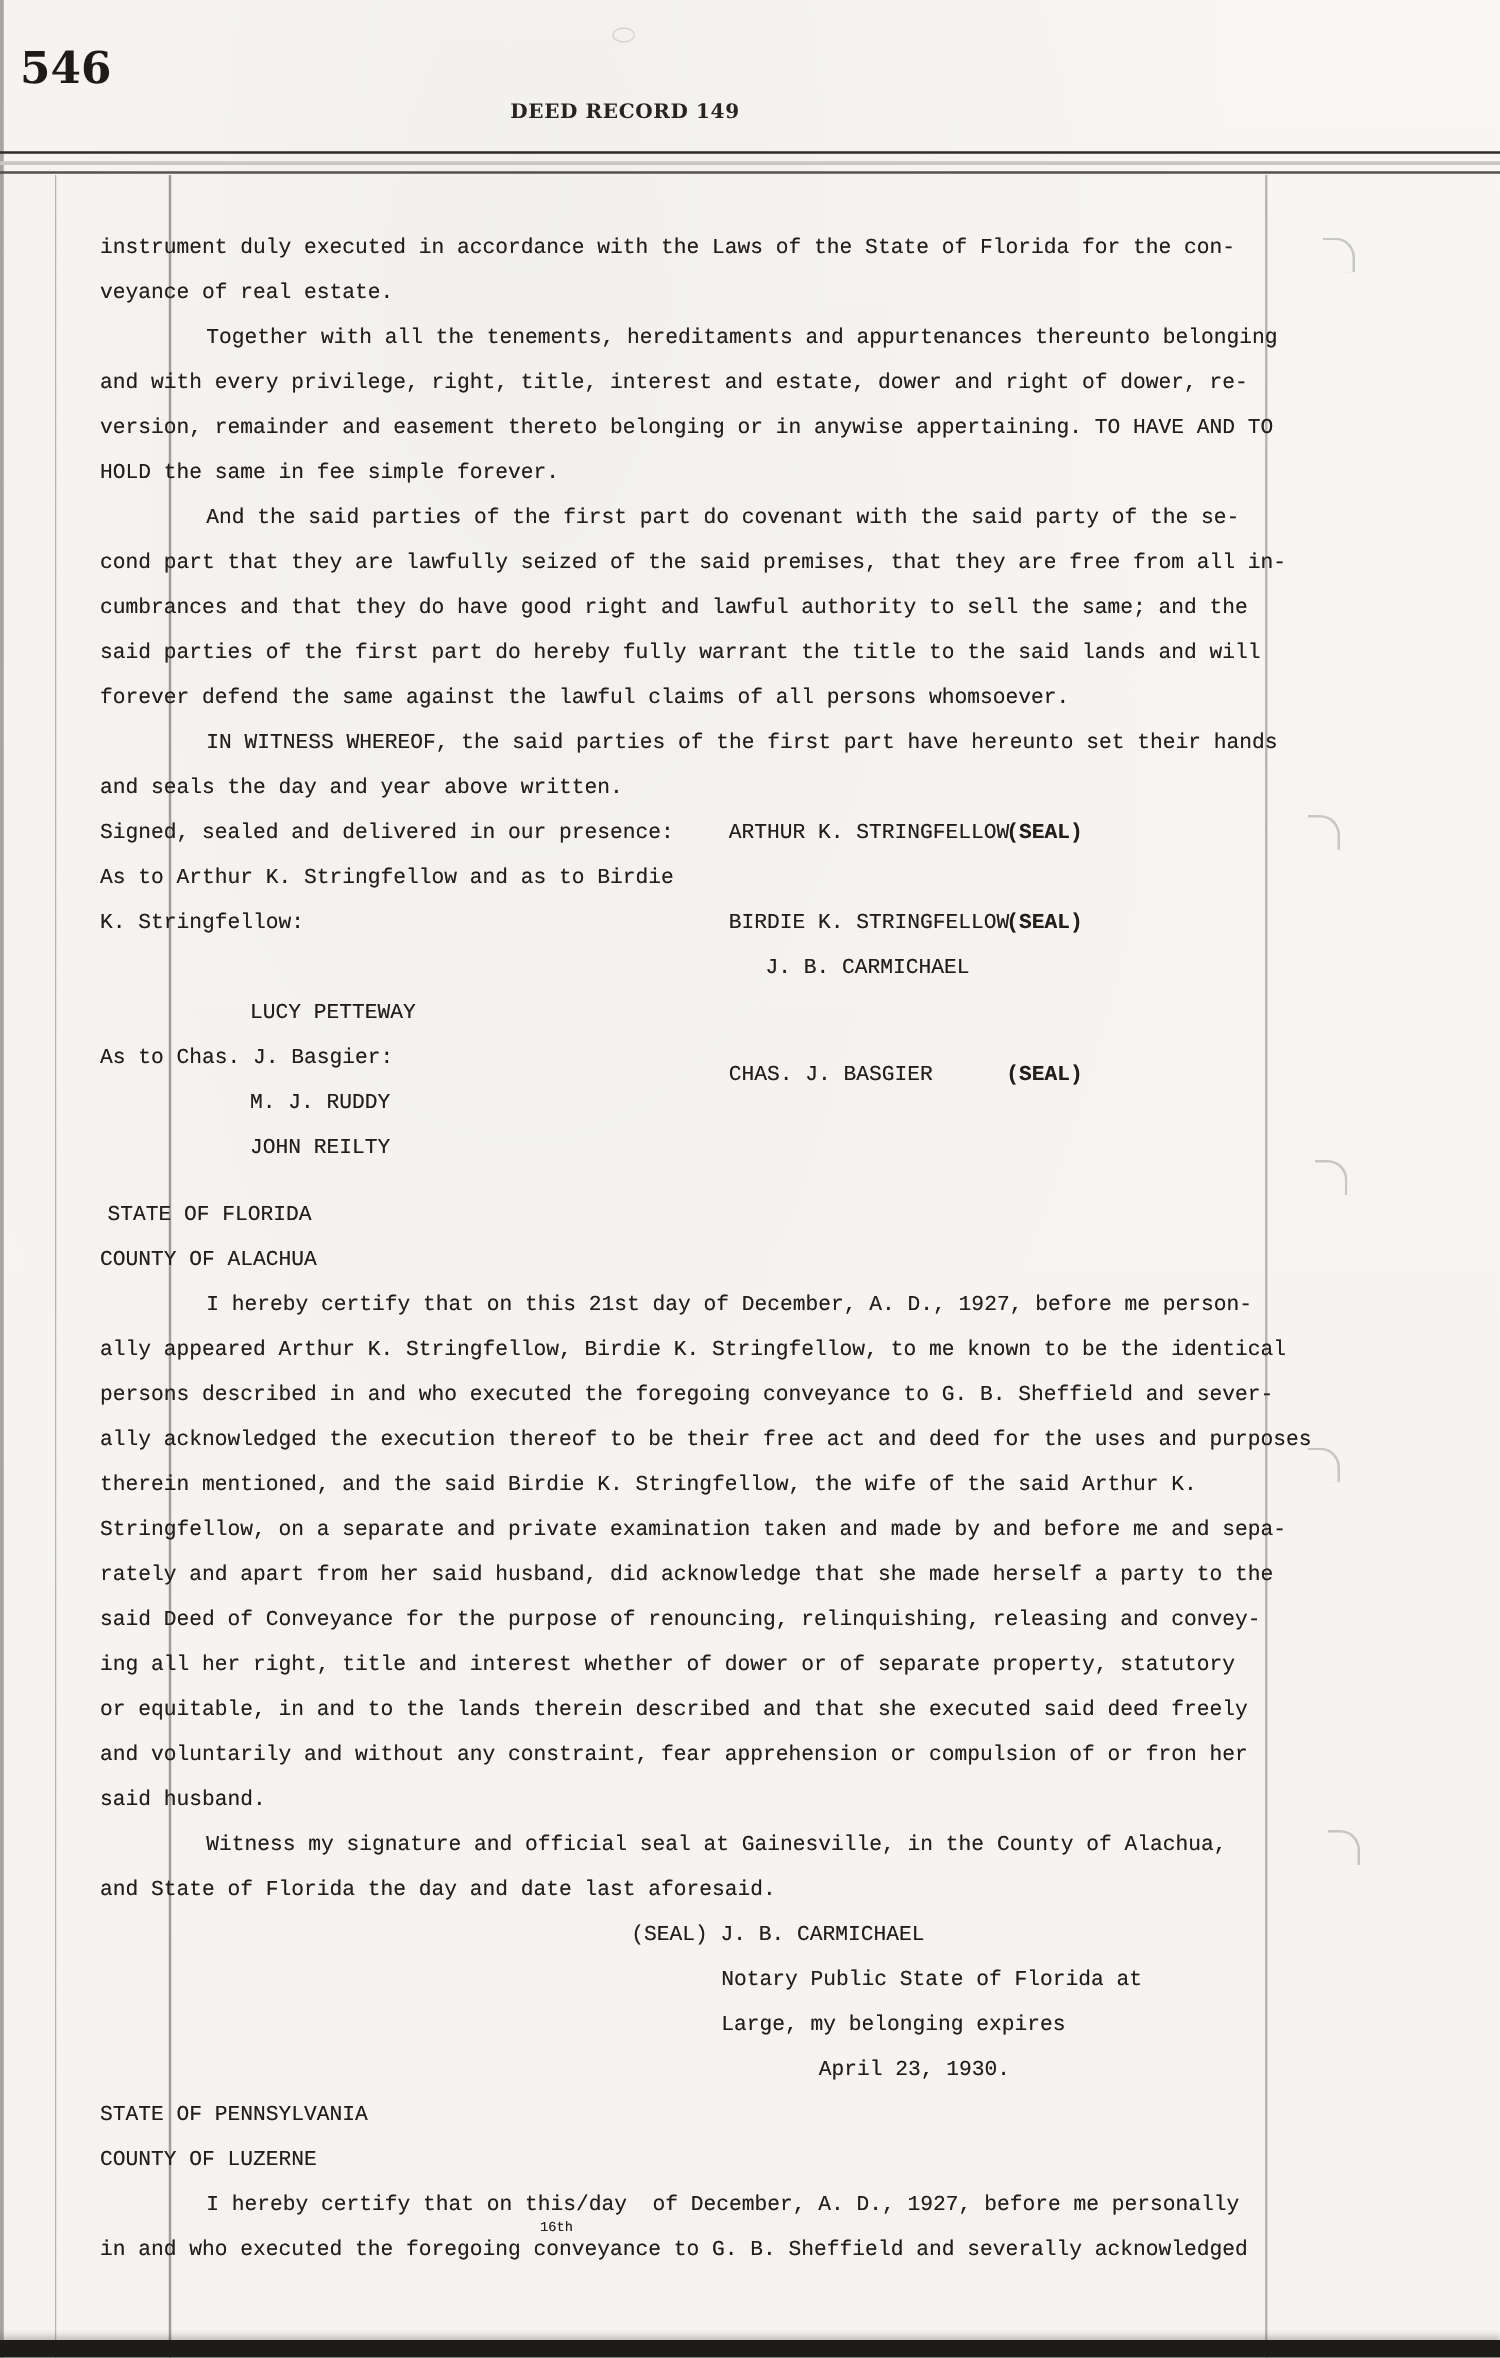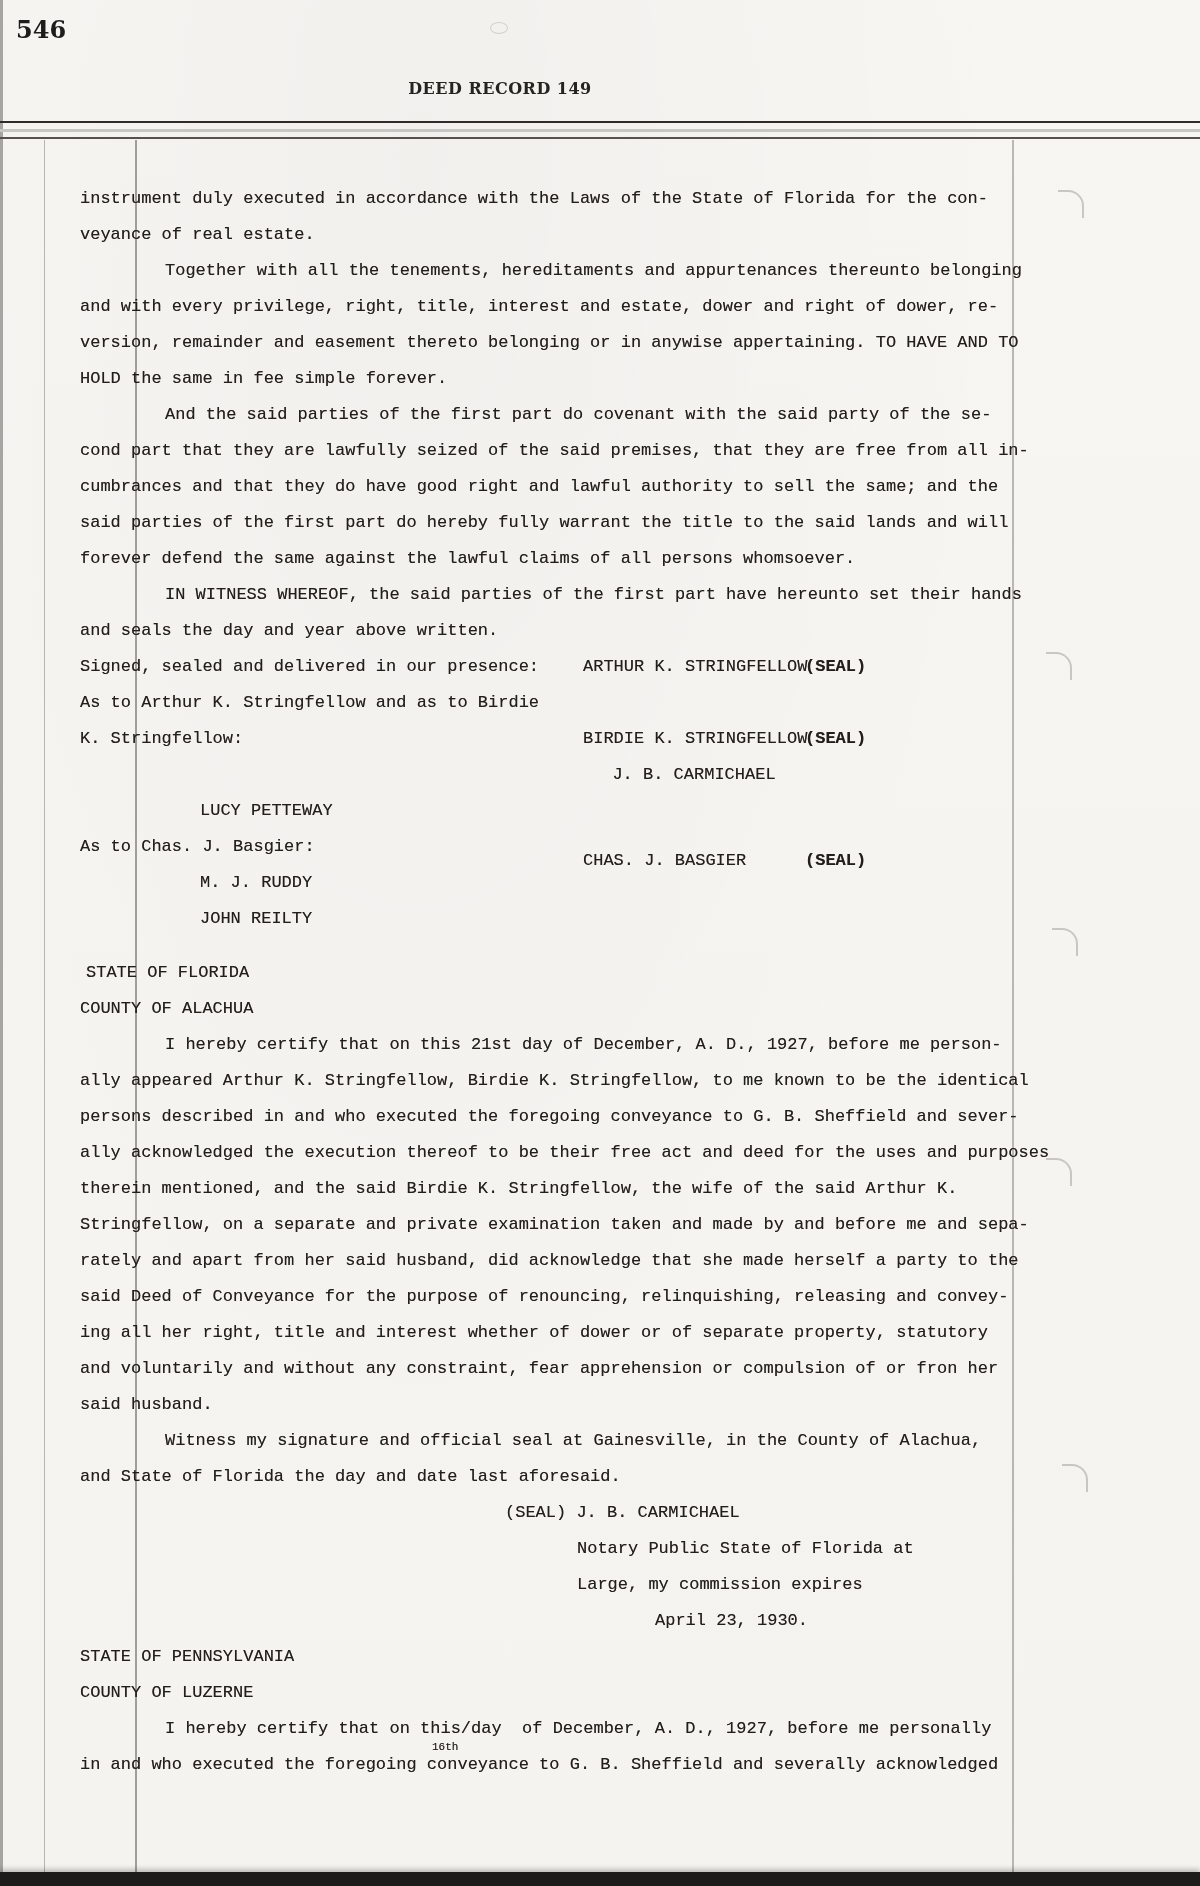--- a/index.html
+++ b/index.html
@@ -17,22 +17,22 @@
   .rule{position:absolute;left:0;right:0;}
   .rule1{top:121px;height:2px;background:#2e2b28;}
   .rule2{top:129px;height:3px;background:#c8c6c2;}
   .rule3{top:137px;height:2px;background:#55514c;}
   .vline{position:absolute;top:140px;bottom:0;}
   .vl-a{left:44px;width:1px;background:rgba(120,120,120,.5);}
   .vl-b{left:135px;width:2px;background:rgba(90,88,84,.55);}
   .vl-c{left:1012px;width:2px;background:rgba(110,108,104,.45);}
   
   .page-number{
-    position:absolute;left:16px;top:15px;
-    font-family:"DejaVu Serif", serif;font-weight:700;font-size:24px;color:#1e1c1a;
+    position:absolute;left:16px;top:34px;
+    font-family:"DejaVu Serif", serif;font-weight:700;font-size:35px;color:#1e1c1a;
   }
   .page-header{
     position:absolute;left:405px;top:79px;width:190px;text-align:center;
     font-family:"DejaVu Serif", serif;font-weight:700;font-size:16px;letter-spacing:.5px;color:#262421;
   }
   
   #doc-lines{position:absolute;left:80px;top:181px;width:1108px;font-size:17px;}
   .row{position:relative;height:36px;line-height:36px;white-space:pre;text-shadow:0 0 .5px rgba(34,31,27,.55);}
   .row.blank{height:18px;}
   .sig-name{position:absolute;left:503px;top:0;}
@@ -85,27 +85,28 @@
     <div class="row text">COUNTY OF ALACHUA</div>
     <div class="row text" style="padding-left: 85px;">I hereby certify that on this 21st day of December, A. D., 1927, before me person-</div>
     <div class="row text">ally appeared Arthur K. Stringfellow, Birdie K. Stringfellow, to me known to be the identical</div>
     <div class="row text">persons described in and who executed the foregoing conveyance to G. B. Sheffield and sever-</div>
     <div class="row text">ally acknowledged the execution thereof to be their free act and deed for the uses and purposes</div>
     <div class="row text">therein mentioned, and the said Birdie K. Stringfellow, the wife of the said Arthur K.</div>
     <div class="row text">Stringfellow, on a separate and private examination taken and made by and before me and sepa-</div>
     <div class="row text">rately and apart from her said husband, did acknowledge that she made herself a party to the</div>
     <div class="row text">said Deed of Conveyance for the purpose of renouncing, relinquishing, releasing and convey-</div>
     <div class="row text">ing all her right, title and interest whether of dower or of separate property, statutory</div>
+    <div class="row text">or equitable, in and to the lands therein described and that she executed said deed freely</div>
     <div class="row text">and voluntarily and without any constraint, fear apprehension or compulsion of or fron her</div>
     <div class="row text">said husband.</div>
     <div class="row text" style="padding-left: 85px;">Witness my signature and official seal at Gainesville, in the County of Alachua,</div>
     <div class="row text">and State of Florida the day and date last aforesaid.</div>
     <div class="row text" style="padding-left: 425px;">(SEAL) J. B. CARMICHAEL</div>
     <div class="row text" style="padding-left: 497px;">Notary Public State of Florida at</div>
-    <div class="row text" style="padding-left: 497px;">Large, my commission expires</div>
+    <div class="row text" style="padding-left: 497px;">Large, my belonging expires</div>
     <div class="row text" style="padding-left: 575px;">April 23, 1930.</div>
     <div class="row text">STATE OF PENNSYLVANIA</div>
     <div class="row text">COUNTY OF LUZERNE</div>
     <div class="row text" style="padding-left: 85px;">I hereby certify that on this/day  of December, A. D., 1927, before me personally<span class="super-ins" style="left: 352px; top: -16px;">16th</span></div>
     <div class="row text">in and who executed the foregoing conveyance to G. B. Sheffield and severally acknowledged</div>
   </div>
 
 <div class="mark-oval" style="left:490px;top:22px;"></div>
 <div class="mark" style="left:1058px;top:190px;"></div>
 <div class="mark" style="left:1046px;top:652px;"></div>

